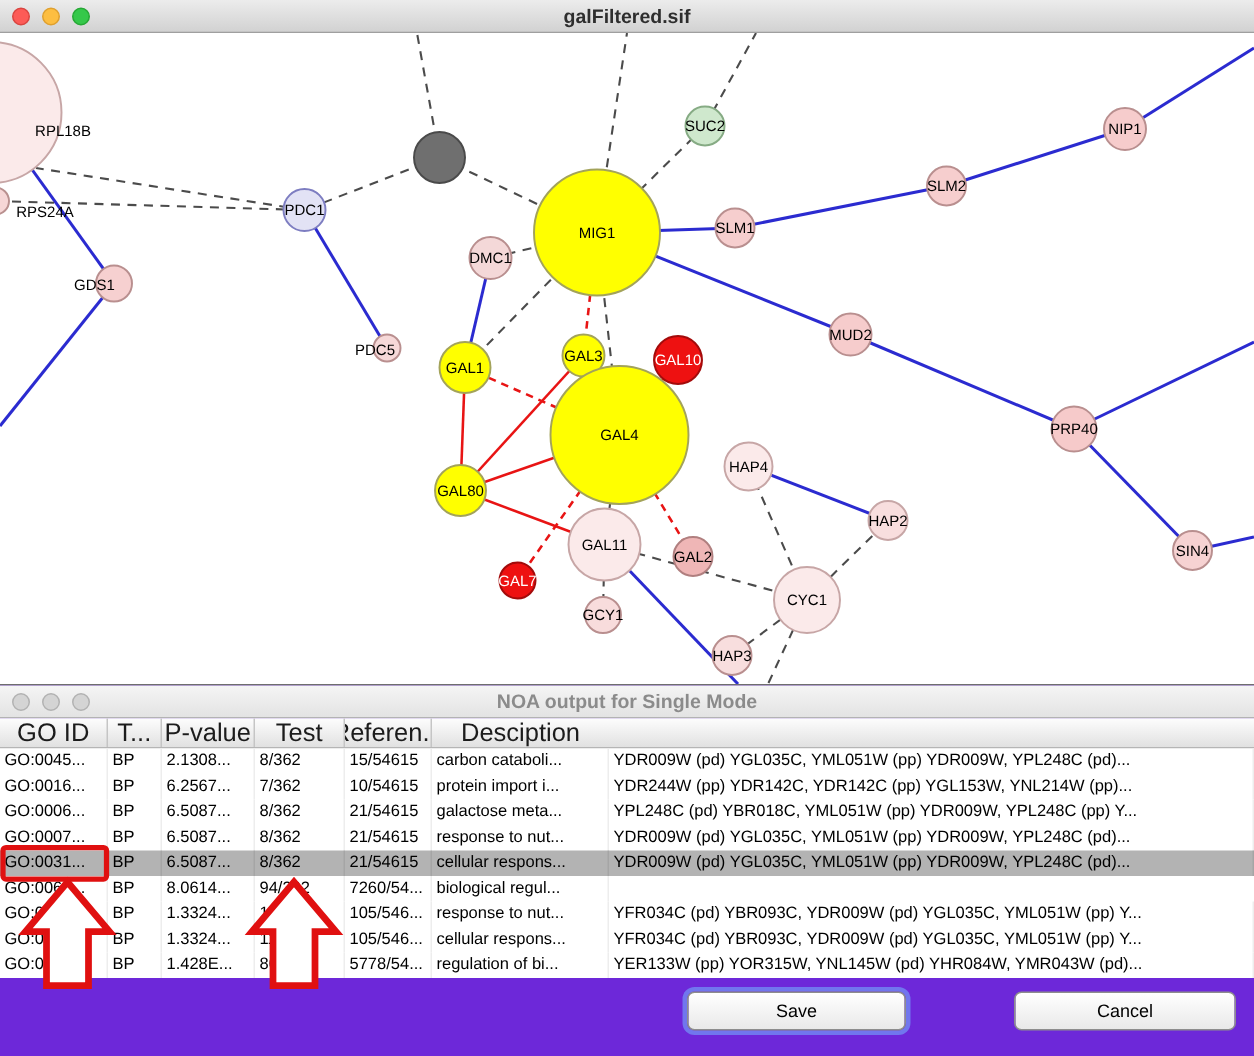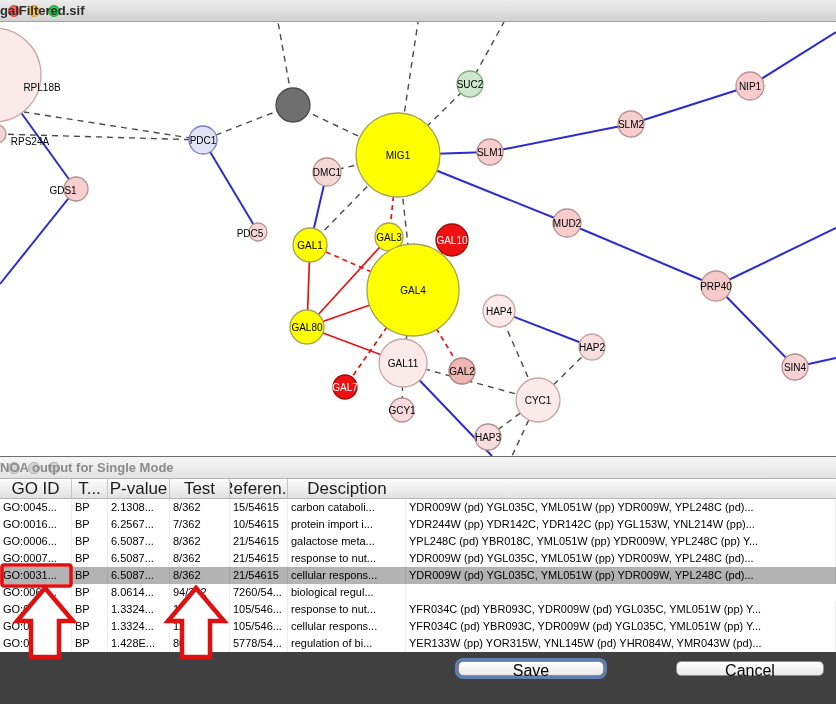--- a/index.html
+++ b/index.html
@@ -1,53 +1,53 @@
 <!DOCTYPE html>
 <html><head>
 <meta charset="utf-8">
 <style>
   *{margin:0;padding:0;box-sizing:border-box}
   html,body{width:836px;height:704px;overflow:hidden}
   body{font-family:"Liberation Sans",sans-serif;background:#dddddd;position:relative}
 
   
   .titlebar{height:22px;background:linear-gradient(#ececec,#d2d2d2);border-bottom:1px solid #9f9f9f;position:relative}
-  .titlebar .title{position:absolute;left:0;right:0;top:0;height:22px;line-height:22px;text-align:left;
+  .titlebar .title{position:absolute;left:0;right:0;top:0;height:22px;line-height:22px;text-align:center;
     font-size:13px;font-weight:bold;color:#2e2e2e}
   .titlebar.inactive{background:linear-gradient(#f5f5f5,#e3e3e3);border-bottom:1px solid #b3b3b3}
   .titlebar.inactive .title{color:#8b8b8b}
   .lights{position:absolute;left:8px;top:5px;display:flex;gap:8px}
   .light{width:12px;height:12px;border-radius:50%;display:inline-block}
   .light.r{background:#fc5b57;border:1px solid #d94540}
   .light.y{background:#fdbe41;border:1px solid #dfa02f}
   .light.g{background:#35c84a;border:1px solid #26a835}
   .light.off{background:#d4d4d4;border:1px solid #b2b2b2}
 
   
   .window-top{position:absolute;left:0;top:0;width:836px;height:456px;background:#ffffff}
   .net{display:block;background:#ffffff}
   svg text{font-family:"Liberation Sans",sans-serif}
 
   
-  .window-bottom{position:absolute;left:0;top:456px;width:836px;height:248px;background:#404040;border-top:1px solid #6e6e6e}
+  .window-bottom{position:absolute;left:0;top:456px;width:836px;height:248px;background:#6d28d9;border-top:1px solid #6e6e6e}
   .noa-table{position:absolute;left:0;top:22px;width:836px;background:#ffffff}
   .thead{display:grid;grid-template-columns:72px 36px 62px 60px 58px 118px 1fr;height:20px;
     background:linear-gradient(#fdfdfd,#e1e1e1);border-bottom:1px solid #b5b5b5}
   .hcell{font-size:17px;color:#1c1c1c;display:flex;align-items:center;justify-content:center;
     border-right:1px solid #c5c5c5;overflow:hidden;white-space:nowrap}
   .hcell:last-child{border-right:none}
   .trow{display:grid;grid-template-columns:72px 36px 62px 60px 58px 118px 1fr;height:17px;background:#ffffff}
   .trow.selected{background:#b3b3b3}
   .cell{font-size:11px;color:#000;line-height:17px;padding:0 3px;overflow:hidden;white-space:nowrap;
     border-right:1px solid #ededed}
   .trow.selected .cell{border-right-color:#a5a5a5}
 
   .btnbar{position:absolute;left:0;top:195px;width:836px;height:53px}
-  .btn{position:absolute;height:15px;border:1px solid #8d8d8d;border-radius:5px;
-    background:linear-gradient(#ffffff,#e9e9e9);font-size:16px;color:#000;
+  .btn{position:absolute;height:26px;border:1px solid #8d8d8d;border-radius:5px;
+    background:linear-gradient(#ffffff,#e9e9e9);font-size:12px;color:#000;
     font-family:"Liberation Sans",sans-serif;cursor:default}
   .btn.save{left:458px;top:9px;width:146px;box-shadow:0 0 0 3px rgba(116,166,250,0.62)}
   .btn.cancel{left:676px;top:9px;width:148px}
 
   
   .annotations{position:absolute;left:0;top:0;width:836px;height:704px;pointer-events:none;z-index:10}
 </style>
 </head>
 <body>
 

